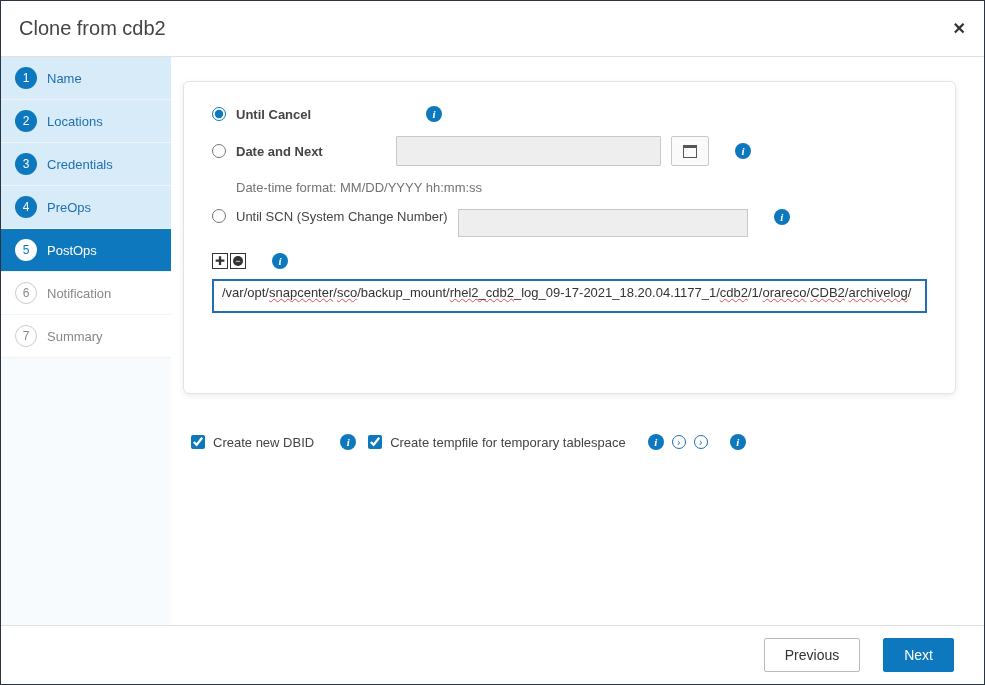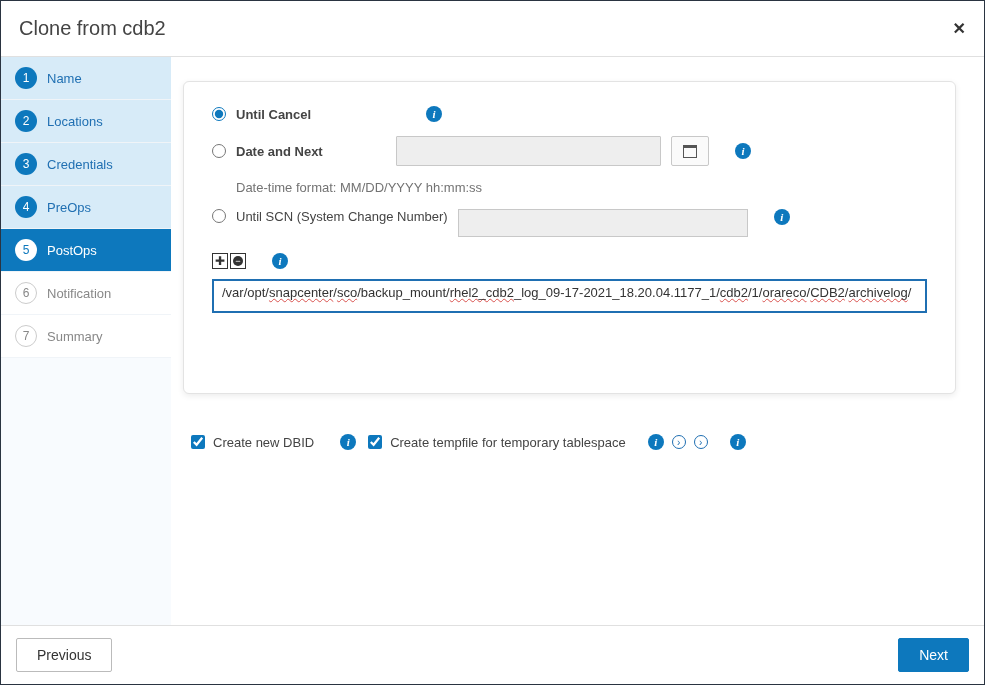--- a/index.html
+++ b/index.html
@@ -179,22 +179,22 @@
   }
   .chev {
     width: 14px; height: 14px;
     border: 1.5px solid #1f6fb2;
     border-radius: 50%;
     display: inline-flex; align-items:center; justify-content:center;
     font-size: 10px;
   }
   .footer {
     border-top: 1px solid #e0e0e0;
-    padding: 12px 15px;
-    display: flex; justify-content: space-between; gap: 12px;
+    padding: 12px 30px;
+    display: flex; justify-content: flex-end; gap: 23px;
   }
   .btn {
     padding: 8px 20px;
     font-size: 14px;
     border-radius: 2px;
     cursor: pointer;
   }
   .btn-secondary {
     background: #fff; color: #333;
     border: 1px solid #bbb;

